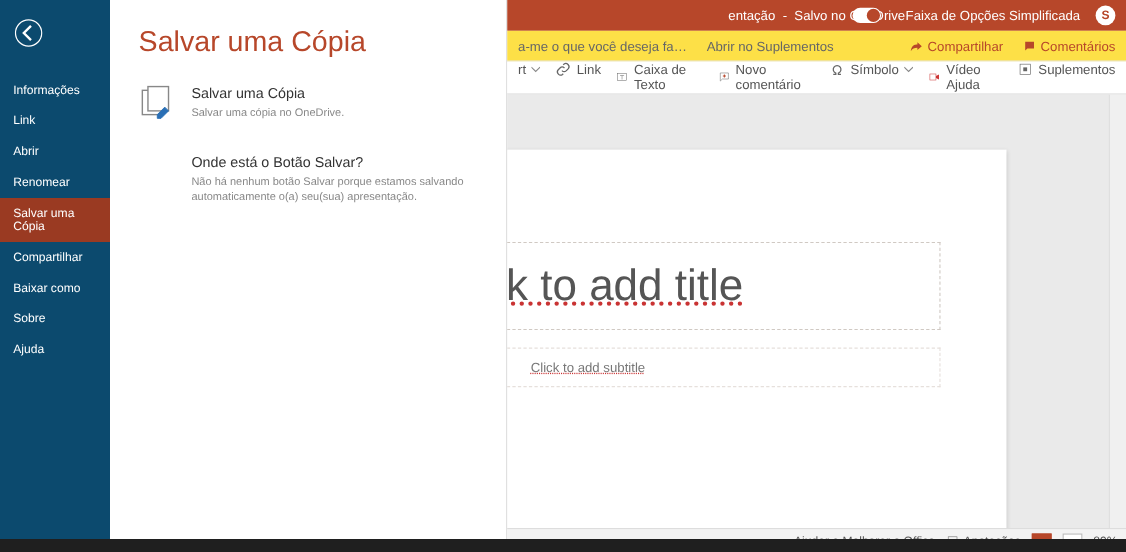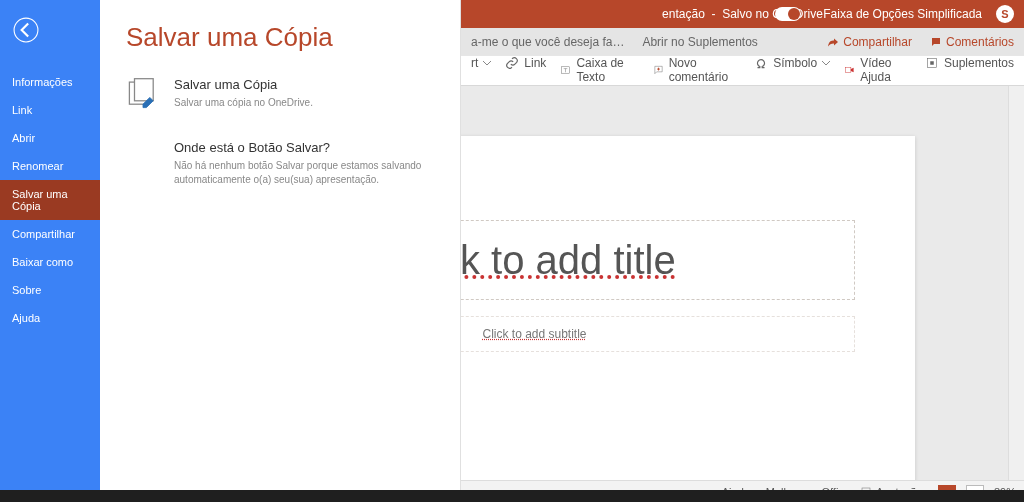--- a/index.html
+++ b/index.html
@@ -10,21 +10,21 @@
   .titlebar{position:absolute;left:461px;right:0;top:0;height:28px;background:#B7472A;color:#fff;display:flex;align-items:center;justify-content:space-between;padding:0 10px;font-size:12px}
   .titlebar .center{position:absolute;left:0;right:0;text-align:center;pointer-events:none}
   .titlebar .center span{pointer-events:auto}
   .titlebar .right{margin-left:auto;display:flex;gap:14px;align-items:center;z-index:1}
   .toggle{display:inline-flex;align-items:center;gap:22px}
   .toggle .track{width:26px;height:14px;border-radius:7px;background:#fff;position:relative}
   .toggle .knob{position:absolute;right:1px;top:1px;width:12px;height:12px;border-radius:50%;background:#B7472A}
   .skype{width:18px;height:18px;border-radius:50%;background:#fff;color:#B7472A;display:flex;align-items:center;justify-content:center;font-weight:bold;font-size:11px}
 
   
-  .ribrow1{position:absolute;left:461px;right:0;top:28px;height:28px;background:#e5e5e5;border-bottom:1px solid #e6e6e6;display:flex;align-items:center;padding:0 10px;gap:18px;font-size:12px;color:#666}
+  .ribrow1{position:absolute;left:461px;right:0;top:28px;height:28px;background:#fde047;border-bottom:1px solid #e6e6e6;display:flex;align-items:center;padding:0 10px;gap:18px;font-size:12px;color:#666}
   .ribrow1 .tellme{flex:0 0 auto}
   .ribrow1 .spacer{flex:1}
   .ribrow1 .share{color:#B7472A;display:flex;align-items:center;gap:4px}
 
   
   .ribrow2{position:absolute;left:461px;right:0;top:56px;height:30px;background:#fff;border-bottom:1px solid #d8d8d8;display:flex;align-items:flex-start;gap:14px;padding:0 10px;font-size:12px;color:#555}
   .ribrow2 .item{display:flex;align-items:center;gap:5px;cursor:default}
   .ribrow2 svg{display:block}
 
   
@@ -35,21 +35,21 @@
   .sub-ph{position:absolute;left:60px;right:60px;top:180px;height:36px;border:1px dashed #e6e0dc;display:flex;align-items:center;justify-content:center;font-size:12px;color:#777}
   .title-ph span, .sub-ph span{text-decoration:underline;text-decoration-style:dotted;text-decoration-color:#c93333}
   .vscroll{width:16px;background:#f0f0f0;border-left:1px solid #ddd}
 
   
   .statusbar{position:absolute;left:461px;right:0;bottom:0;height:22px;background:#f3f3f3;border-top:1px solid #ddd;display:flex;align-items:center;justify-content:flex-end;gap:10px;padding:0 8px;font-size:11px;color:#555}
   .statusbar .viewbtn{width:18px;height:14px;border:1px solid #bbb;background:#fff}
   .statusbar .viewbtn.active{background:#B7472A;border-color:#B7472A}
 
   
-  .rail{position:absolute;left:0;top:0;bottom:12px;width:100px;background:#3b82f6;color:#fff;display:flex;flex-direction:column;padding-top:10px}
+  .rail{position:absolute;left:0;top:0;bottom:12px;width:100px;background:#0c4a6e;color:#fff;display:flex;flex-direction:column;padding-top:10px}
   .rail .back{width:40px;height:40px;display:flex;align-items:center;justify-content:center;margin-bottom:18px;margin-left:6px}
   .rail .menu{display:flex;flex-direction:column}
   .rail .mi{padding:8px 12px;font-size:11px;cursor:default}
   .rail .mi.active{background:#9a3a22}
 
   .rail-bottom{position:absolute;left:0;right:0;bottom:0;height:12px;width:100px;background:#1f1f1f}
   .rail-bottom2{position:absolute;left:100px;right:0;bottom:0;height:12px;background:#1f1f1f}
 
   
   .panel{position:absolute;left:100px;top:0;bottom:12px;width:361px;background:#fff;border-right:1px solid #e0e0e0;padding:22px 26px}

